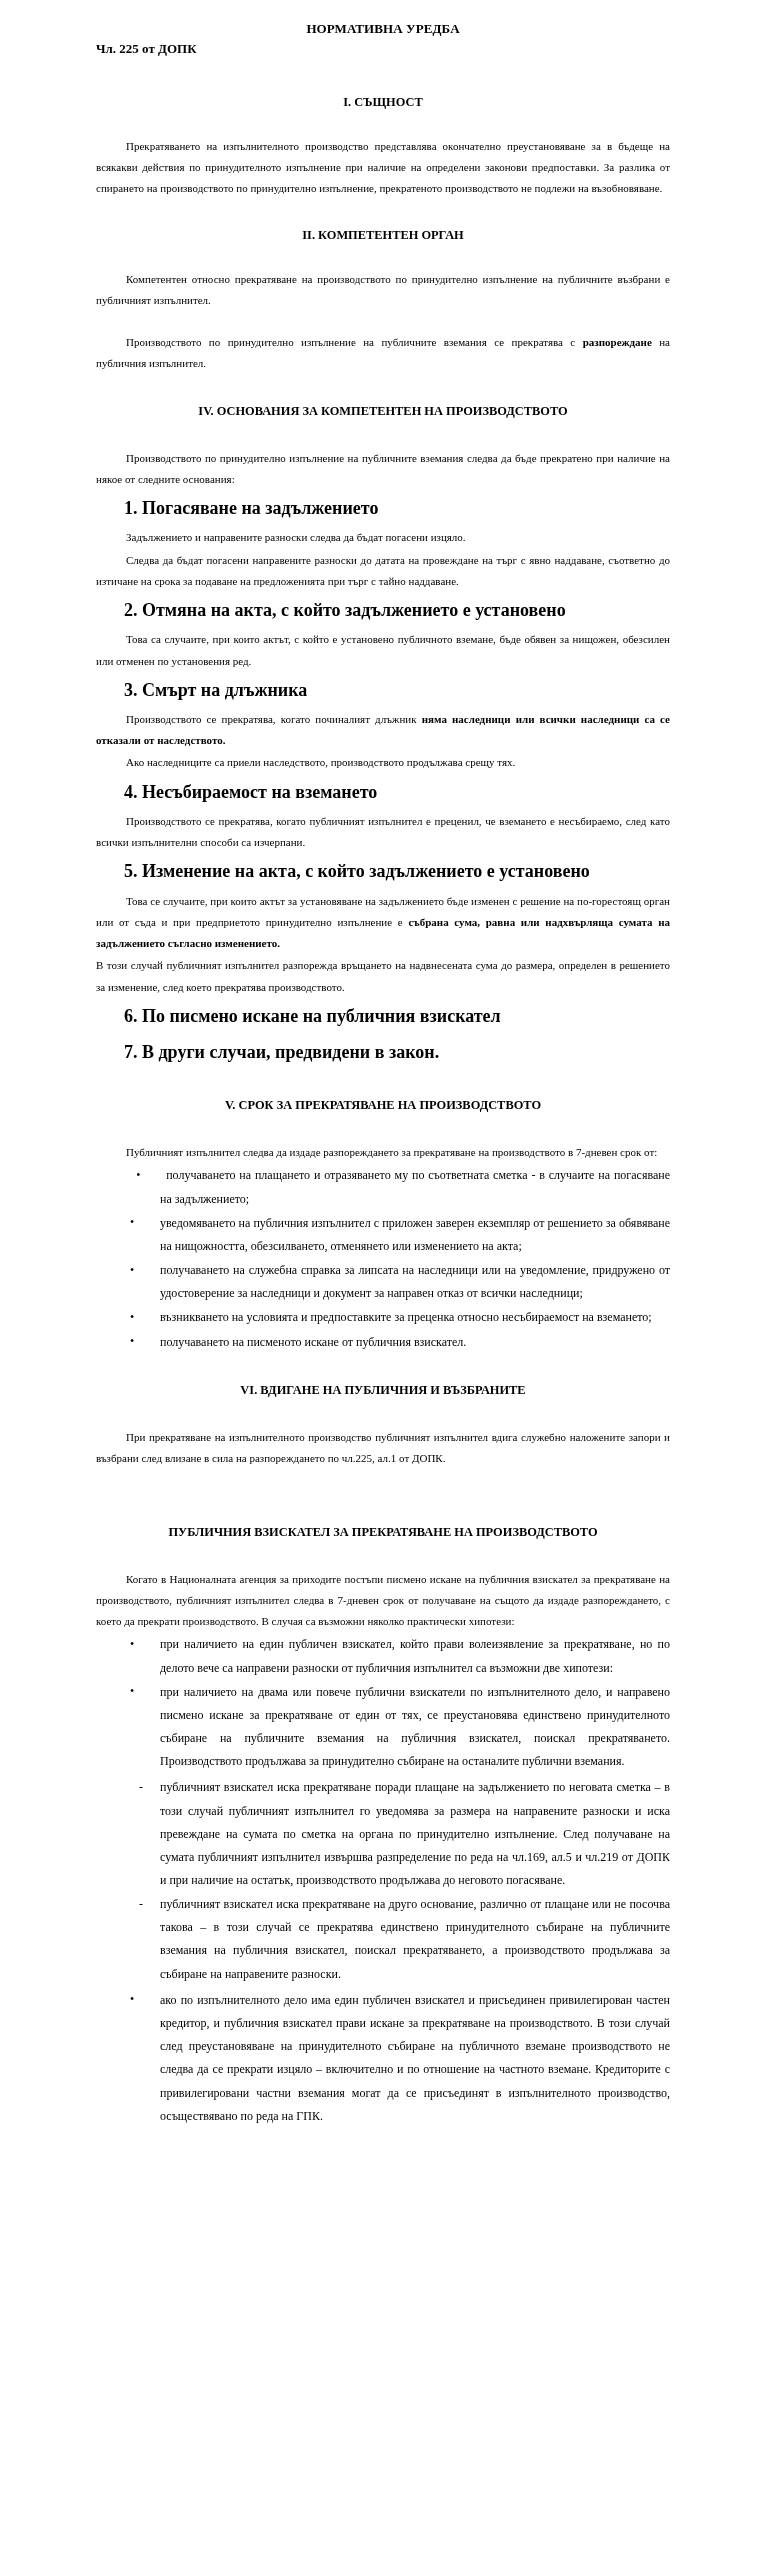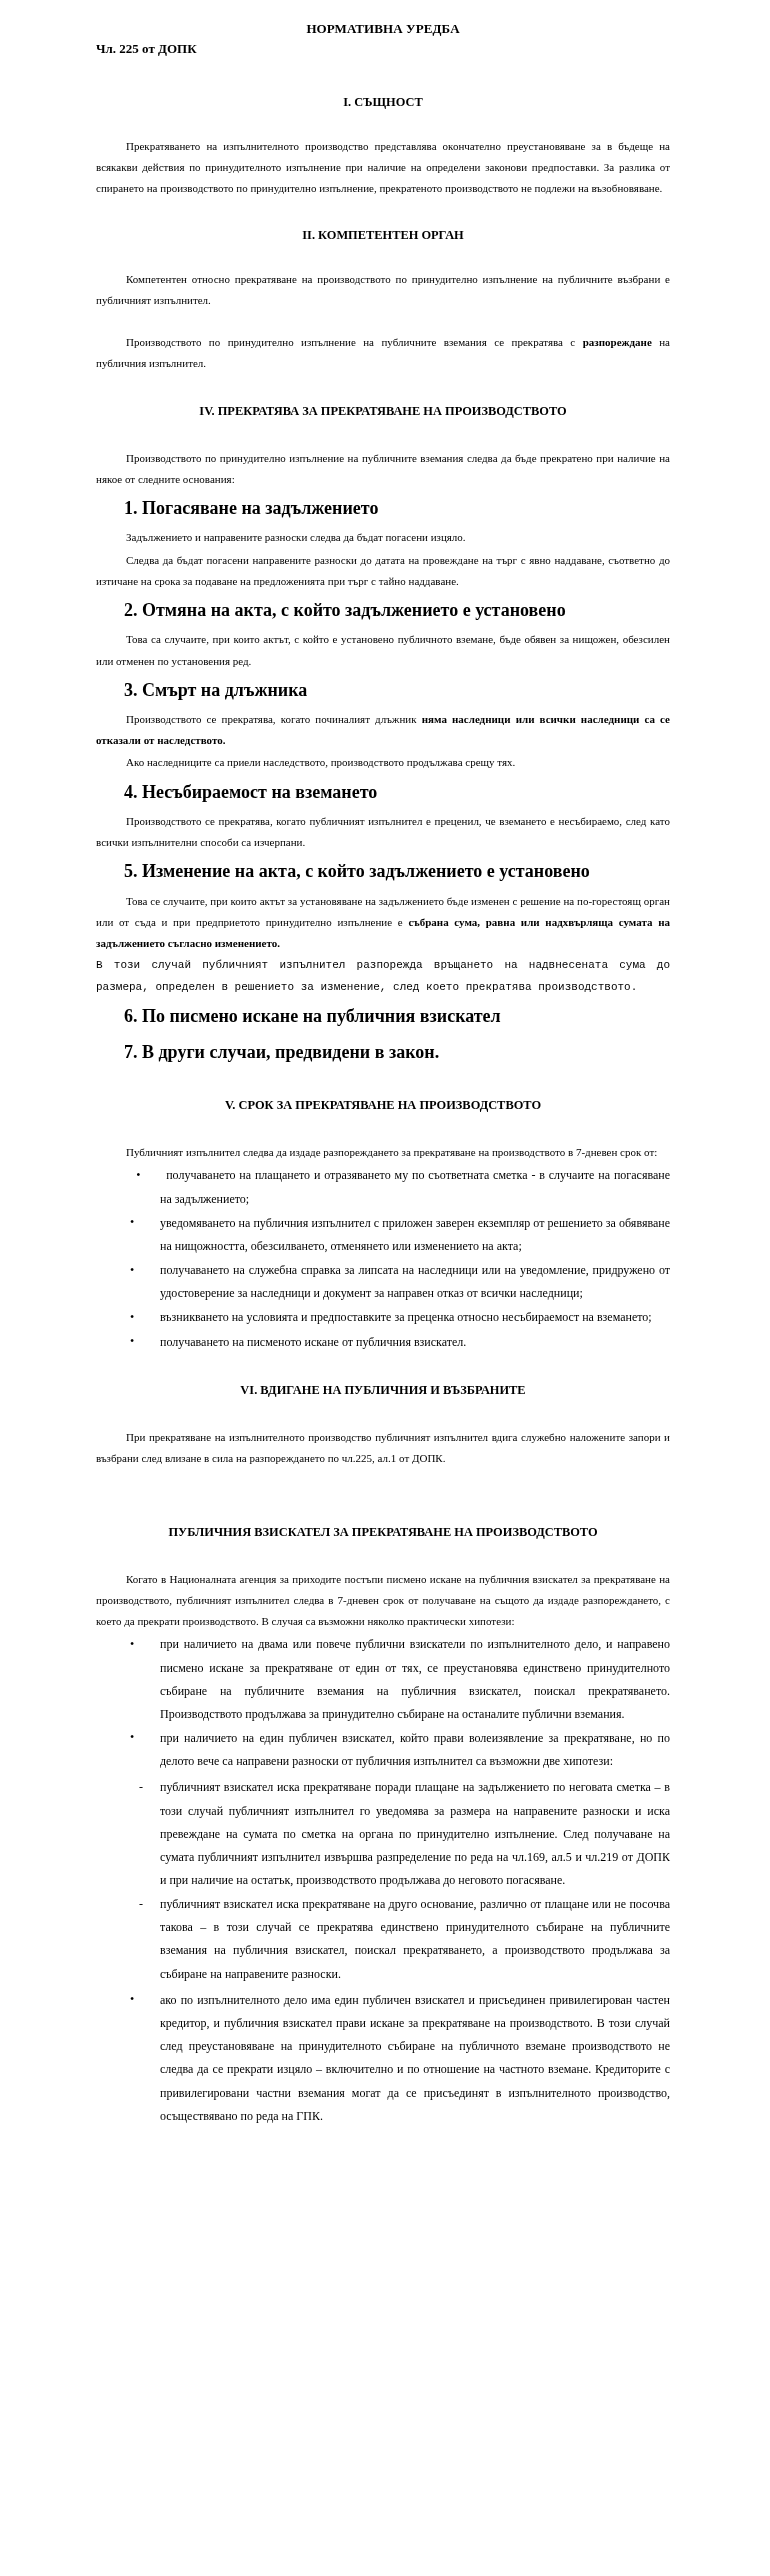--- a/index.html
+++ b/index.html
@@ -64,21 +64,20 @@
   p.body {
     font-size: 11px;
     line-height: 1.93;
     text-align: justify;
     text-indent: 30px;
     margin: 0 0 1px 0;
     hyphens: none;
   }
   p.body.noindent {
     text-indent: 0;
-    font-family: Liberation Mono, monospace;
   }
   p.body.spaced-after {
     margin-bottom: 20.6px;
   }
   b, strong { font-weight: bold; }
   
   ul.bullets {
     list-style: none;
     margin: 0 0 3.1px 0;
     padding: 0;
@@ -135,21 +134,21 @@
     <div class="doc-subtitle">Чл. 225 от ДОПК</div>
 
     <div class="section-heading">I. СЪЩНОСТ</div>
     <p class="body spaced-after">Прекратяването на изпълнителното производство представлява окончателно преустановяване за в бъдеще на всякакви действия по принудителното изпълнение при наличие на определени законови предпоставки. За разлика от спирането на производството по принудително изпълнение, прекратеното производството не подлежи на възобновяване.</p>
 
     <div class="section-heading tight-top">II. КОМПЕТЕНТЕН ОРГАН</div>
     <p class="body spaced-after">Компетентен относно прекратяване на производството по принудително изпълнение на публичните възбрани е публичният изпълнител.</p>
 
     <p class="body spaced-after"><span>Производството по принудително изпълнение на публичните вземания се прекратява с </span><b>разпореждане</b><span> на публичния изпълнител.</span></p>
 
-    <div class="section-heading tight-top wide">IV. ПРЕКРАТЯВА ЗА ПРЕКРАТЯВАНЕ НА ПРОИЗВОДСТВОТО</div>
+    <div class="section-heading tight-top wide">IV. ОСНОВАНИЯ ЗА КОМПЕТЕНТЕН НА ПРОИЗВОДСТВОТО</div>
     <p class="body">Производството по принудително изпълнение на публичните вземания следва да бъде прекратено при наличие на някое от следните основания:</p>
 
     <div class="sub-heading">1. Погасяване на задължението</div>
     <p class="body">Задължението и направените разноски следва да бъдат погасени изцяло.</p>
     <p class="body">Следва да бъдат погасени направените разноски до датата на провеждане на търг с явно наддаване, съответно до изтичане на срока за подаване на предложенията при търг с тайно наддаване.</p>
 
     <div class="sub-heading">2. Отмяна на акта, с който задължението е установено</div>
     <p class="body">Това са случаите, при които актът, с който е установено публичното вземане, бъде обявен за нищожен, обезсилен или отменен по установения ред.</p>
 
     <div class="sub-heading">3. Смърт на длъжника</div>
@@ -177,22 +176,22 @@
     </ul>
 
     <div class="section-heading tight-top wide">VI. ВДИГАНЕ НА ПУБЛИЧНИЯ И ВЪЗБРАНИТЕ</div>
     <p class="body spaced-after">При прекратяване на изпълнителното производство публичният изпълнител вдига служебно наложените запори и възбрани след влизане в сила на разпореждането по чл.225, ал.1 от ДОПК.</p>
 
     <div class="gap-lg"></div>
     <div class="section-heading wide">ПУБЛИЧНИЯ ВЗИСКАТЕЛ ЗА ПРЕКРАТЯВАНЕ НА ПРОИЗВОДСТВОТО</div>
     <p class="body">Когато в Националната агенция за приходите постъпи  писмено искане на публичния взискател за прекратяване на производството, публичният изпълнител следва в 7-дневен срок от получаване на същото да издаде разпореждането, с което да прекрати производството. В случая са възможни няколко практически хипотези:</p>
 
     <ul class="bullets">
+      <li>при наличието на един публичен взискател, който прави волеизявление за прекратяване, но по делото вече са направени разноски от публичния изпълнител са възможни две хипотези:</li>
       <li>при наличието на двама или повече публични взискатели по изпълнителното дело, и направено писмено искане за прекратяване от един от тях, се преустановява единствено принудителното събиране на публичните вземания на публичния взискател, поискал прекратяването. Производството продължава за принудително събиране на останалите публични вземания.</li>
-      <li>при наличието на един публичен взискател, който прави волеизявление за прекратяване, но по делото вече са направени разноски от публичния изпълнител са възможни две хипотези:</li>
     </ul>
     <ul class="dashes">
       <li>публичният взискател иска прекратяване поради плащане на задължението по неговата сметка – в този случай публичният изпълнител го уведомява за размера на направените разноски и иска превеждане на сумата по сметка на органа по принудително изпълнение. След получаване на сумата публичният изпълнител извършва разпределение по реда на чл.169, ал.5 и чл.219 от ДОПК и при наличие на остатък, производството продължава до неговото погасяване.</li>
       <li>публичният взискател иска прекратяване на друго основание, различно от плащане или не посочва такова – в този случай се прекратява единствено принудителното събиране на публичните вземания на публичния взискател, поискал прекратяването, а производството продължава за събиране на направените разноски.</li>
     </ul>
     <ul class="bullets">
       <li>ако по изпълнителното дело има един публичен взискател и присъединен привилегирован частен кредитор, и публичния взискател прави искане за прекратяване на производството. В този случай след преустановяване на принудителното събиране на публичното вземане производството не следва да се прекрати изцяло – включително и по отношение на частното вземане. Кредиторите с привилегировани частни вземания могат да се присъединят в изпълнителното производство, осъществявано по реда на ГПК.</li>
     </ul>
 
   </div>

